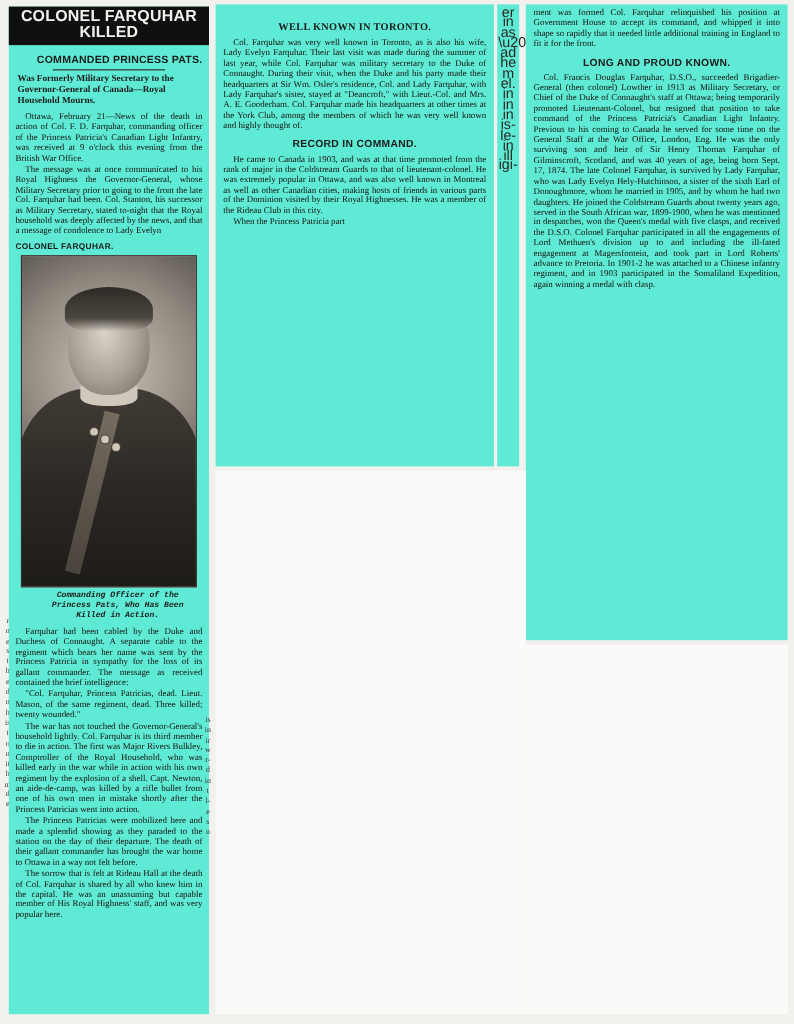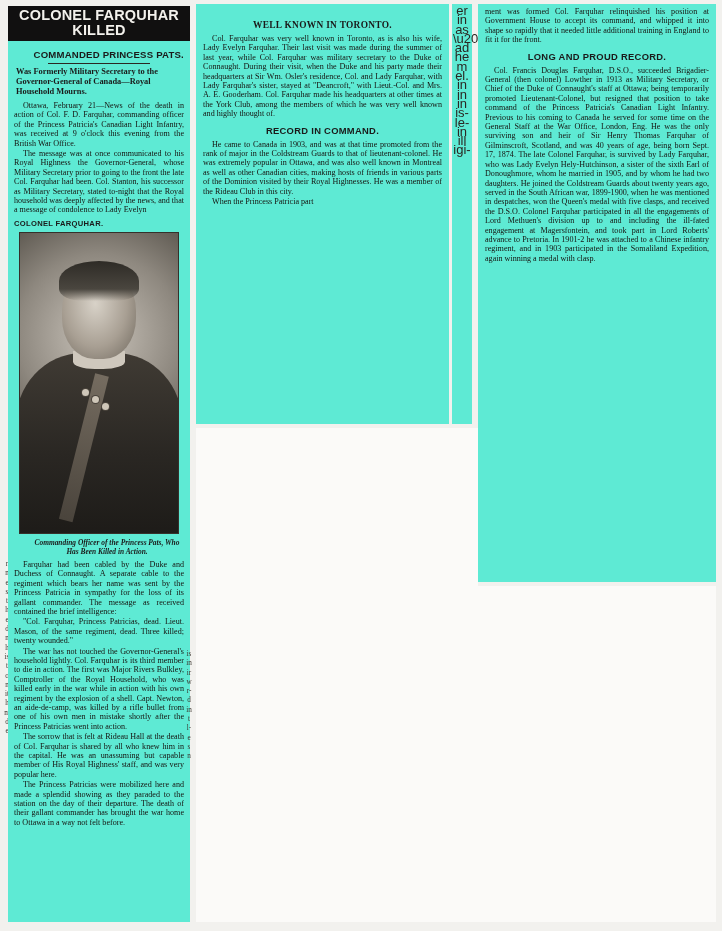--- a/index.html
+++ b/index.html
@@ -109,21 +109,21 @@
   }
   .caption-name {
     font-family: "Liberation Sans", sans-serif;
     font-weight: bold;
     font-size: 7.6px;
     text-align: left;
     letter-spacing: .3px;
     margin: 4px 0 4px 0;
   }
   .cutline {
-    font-family: Liberation Serif, serif;
+    font-family: Liberation Mono, monospace;
     font-style: italic;
     font-weight: bold;
     font-size: 7.4px;
     line-height: 9px;
     text-align: center;
     margin: 4px 2px 4px 18px;
   }
 
   
   .photo-wrap {
@@ -255,22 +255,22 @@
         <div class="photo-medal" style="left:72px; top:163px;"></div>
         <div class="photo-medal" style="left:82px; top:170px;"></div>
       </div>
 
       <div class="cutline">Commanding Officer of the Princess Pats, Who Has Been Killed in Action.</div>
 
       <div class="news">
         <p>Farquhar had been cabled by the Duke and Duchess of Connaught. A separate cable to the regiment which bears her name was sent by the Princess Patricia in sympathy for the loss of its gallant commander. The message as received contained the brief intelligence:</p>
         <p>"Col. Farquhar, Princess Patricias, dead. Lieut. Mason, of the same regiment, dead. Three killed; twenty wounded."</p>
         <p>The war has not touched the Governor-General's household lightly. Col. Farquhar is its third member to die in action. The first was Major Rivers Bulkley, Comptroller of the Royal Household, who was killed early in the war while in action with his own regiment by the explosion of a shell. Capt. Newton, an aide-de-camp, was killed by a rifle bullet from one of his own men in mistake shortly after the Princess Patricias went into action.</p>
+        <p>The Princess Patricias were mobilized here and made a splendid showing as they paraded to the station on the day of their departure. The death of their gallant commander has brought the war home to Ottawa in a way not felt before.</p>
         <p>The sorrow that is felt at Rideau Hall at the death of Col. Farquhar is shared by all who knew him in the capital. He was an unassuming but capable member of His Royal Highness' staff, and was very popular here.</p>
-        <p>The Princess Patricias were mobilized here and made a splendid showing as they paraded to the station on the day of their departure. The death of their gallant commander has brought the war home to Ottawa in a way not felt before.</p>
       </div>
     </div>
   </div>
 
   <div class="col col-mid">
     <div class="pad-mid">
       <div class="head-center" style="margin-top:12px;font-family:Liberation Serif, serif;">WELL KNOWN IN TORONTO.</div>
       <div class="news">
         <p>Col. Farquhar was very well known in Toronto, as is also his wife, Lady Evelyn Farquhar. Their last visit was made during the summer of last year, while Col. Farquhar was military secretary to the Duke of Connaught. During their visit, when the Duke and his party made their headquarters at Sir Wm. Osler's residence, Col. and Lady Farquhar, with Lady Farquhar's sister, stayed at "Deancroft," with Lieut.-Col. and Mrs. A. E. Gooderham. Col. Farquhar made his headquarters at other times at the York Club, among the members of which he was very well known and highly thought of.</p>
       </div>
@@ -290,21 +290,21 @@
     <div class="sliver">
       er<br>in<br>as<br>\u2014<br>ad<br>he<br>m<br>el.<br>in<br>in<br>in<br>is-<br>le-<br>in<br>ill<br>igi-
     </div>
   </div>
 
   <div class="col col-right">
     <div class="pad-right">
       <div class="news">
         <p class="noind">ment was formed Col. Farquhar relinquished his position at Government House to accept its command, and whipped it into shape so rapidly that it needed little additional training in England to fit it for the front.</p>
       </div>
-      <div class="head-center">LONG AND PROUD RECORD.</div>
+      <div class="head-center">LONG AND PROUD KNOWN.</div>
       <div class="news">
         <p>Col. Francis Douglas Farquhar, D.S.O., succeeded Brigadier-General (then colonel) Lowther in 1913 as Military Secretary, or Chief of the Duke of Connaught's staff at Ottawa; being temporarily promoted Lieutenant-Colonel, but resigned that position to take command of the Princess Patricia's Canadian Light Infantry. Previous to his coming to Canada he served for some time on the General Staff at the War Office, London, Eng. He was the only surviving son and heir of Sir Henry Thomas Farquhar of Gilminscroft, Scotland, and was 40 years of age, being born Sept. 17, 1874. The late Colonel Farquhar, is survived by Lady Farquhar, who was Lady Evelyn Hely-Hutchinson, a sister of the sixth Earl of Donoughmore, whom he married in 1905, and by whom he had two daughters. He joined the Coldstream Guards about twenty years ago, served in the South African war, 1899-1900, when he was mentioned in despatches, won the Queen's medal with five clasps, and received the D.S.O. Colonel Farquhar participated in all the engagements of Lord Methuen's division up to and including the ill-fated engagement at Magersfontein, and took part in Lord Roberts' advance to Pretoria. In 1901-2 he was attached to a Chinese infantry regiment, and in 1903 participated in the Somaliland Expedition, again winning a medal with clasp.</p>
       </div>
     </div>
   </div>
 
   <div class="blank-area"></div>
   <div class="blank-area2"></div>
 
 </div>

